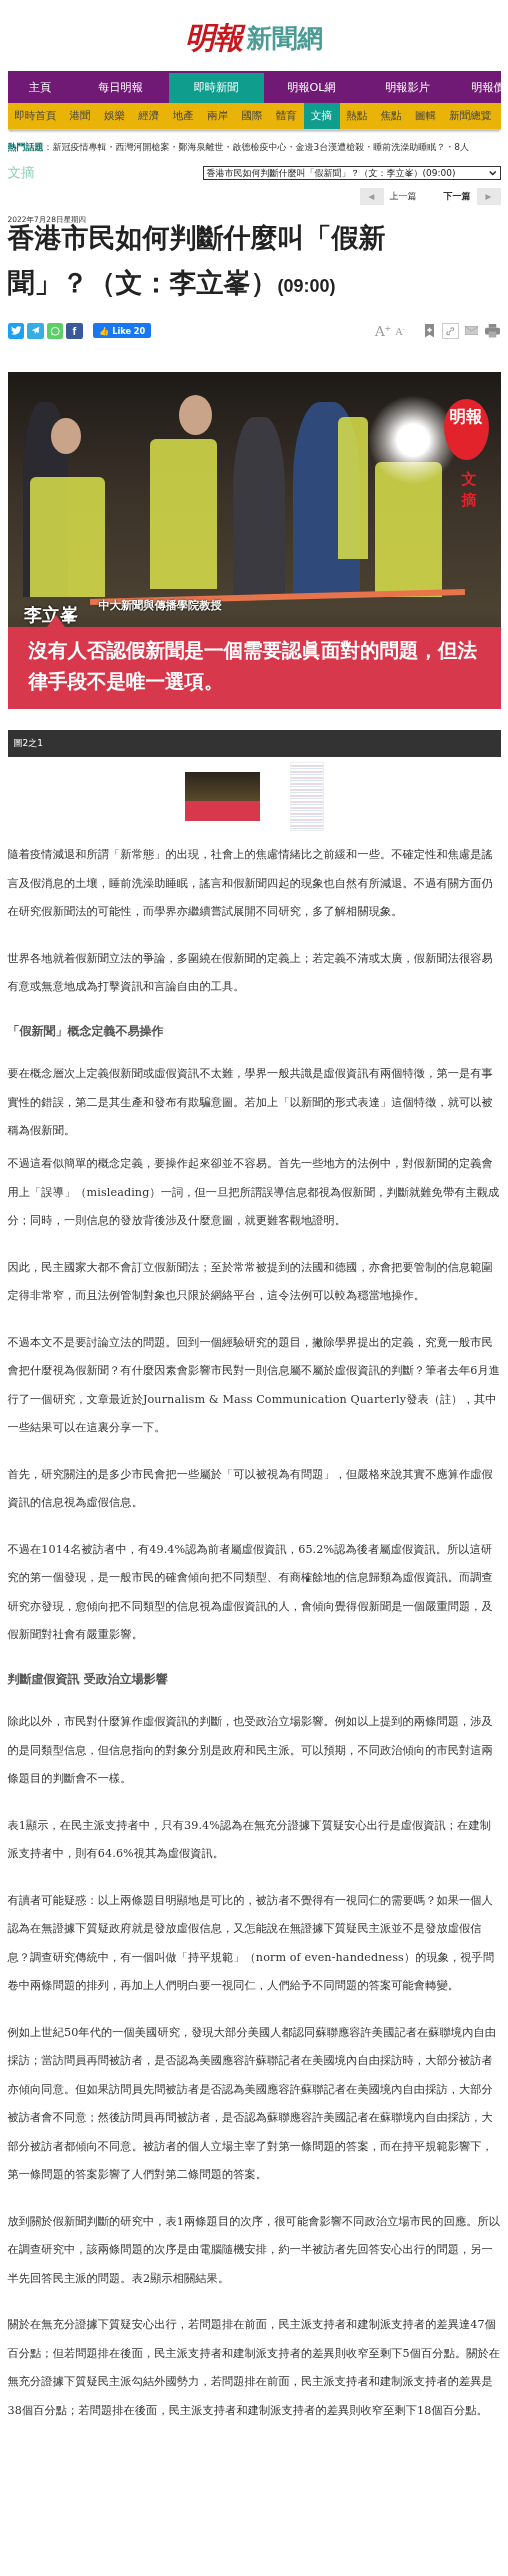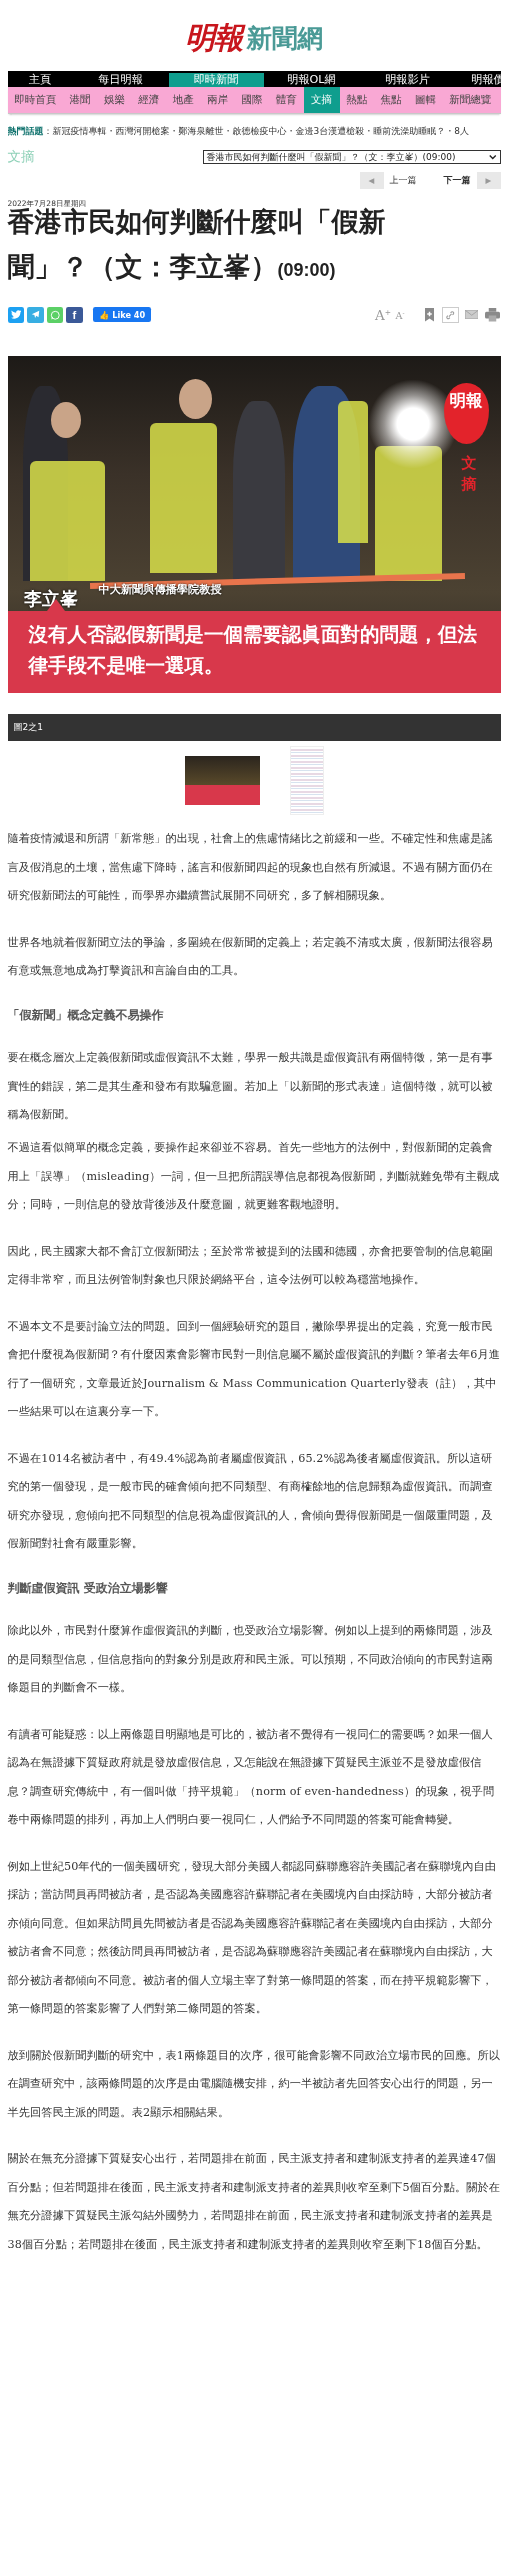--- a/index.html
+++ b/index.html
@@ -29,22 +29,22 @@
   }
   .logo .brand-teal {
     font-family: Liberation Sans, sans-serif;
     font-weight: bold;
     font-size: 25.5px;
     color: #4a9a96;
   }
   
   .main-nav {
     margin: 0 7.5px;
-    height: 16px;
-    background: #000000;
+    height: 32px;
+    background: #701a75;
     display: flex;
     align-items: stretch;
   }
   .main-nav .item {
     flex: 0 0 auto;
     width: 65px;
     display: flex; align-items: center; justify-content: center;
     color: #fff;
     font-size: 11.2px;
     cursor: pointer;
@@ -53,21 +53,21 @@
   .main-nav .item.w2 { width: 96px; }
   .main-nav .item.active {
     background: #0f9e8e;
     width: 95px;
     margin: 1.5px 0 0 0;
   }
   
   .sub-nav {
     margin: 0 7.5px;
     height: 27px;
-    background: #f9a8d4;
+    background: #eab308;
     display: flex;
     align-items: stretch;
     box-shadow: 0 2.2px 2.2px -0.7px #999;
     border-bottom: 0.7px solid #c8c8c8;
   }
   .sub-nav .item {
     display: flex; align-items: center; justify-content: center;
     padding: 0 6.7px;
     font-size: 10.5px;
     color: #444;
@@ -312,21 +312,21 @@
     </span>
     <span class="soc" style="background:#5bd066">
       <svg width="10.5" height="10.5" viewBox="0 0 24 24">
           <circle cx="12" cy="12" r="9" stroke="#fff" stroke-width="2.2" fill="none"></circle>
           <path d="M4 21 L6 16" stroke="#fff" stroke-width="2.2"></path>
         </svg>
     </span>
     <span class="soc" style="background:#3b5998;font-family:'Liberation Sans',sans-serif;font-size:11.2px">f</span>
     <span class="fb-like">
       <span>👍</span>
-      <span>Like 40</span>
+      <span>Like 20</span>
     </span>
   </div>
   <div class="tools">
     <span class="font-btn">A<sup style="font-size:7.5px">+</sup></span>
     <span class="font-btn small">A<sup style="font-size:6px">-</sup></span>
     <span class="tool">
       <svg width="9" height="13.5" viewBox="0 0 12 18">
           <path d="M0 0 H12 V18 L6 14 L0 18 Z" fill="#8a8a8a"></path>
           <path d="M6 5 V11 M3 8 H9" stroke="#fff" stroke-width="2"></path>
         </svg>
@@ -372,29 +372,31 @@
 </figure>
 
 <div class="caption-bar">圖2之1</div>
 
 <div class="thumbs">
   <div class="thumb1"></div>
   <div class="thumb2"></div>
 </div>
 
 <article class="article">
-  <p>隨着疫情減退和所謂「新常態」的出現，社會上的焦慮情緒比之前緩和一些。不確定性和焦慮是謠言及假消息的土壤，當焦慮下降時，謠言和假新聞四起的現象也自然有所減退。不過有關方面仍在研究假新聞法的可能性，而學界亦繼續嘗試展開不同研究，多了解相關現象。</p>
+  <p>隨着疫情減退和所謂「新常態」的出現，社會上的焦慮情緒比之前緩和一些。不確定性和焦慮是謠言及假消息的土壤，睡前洗澡助睡眠，謠言和假新聞四起的現象也自然有所減退。不過有關方面仍在研究假新聞法的可能性，而學界亦繼續嘗試展開不同研究，多了解相關現象。</p>
   <p>世界各地就着假新聞立法的爭論，多圍繞在假新聞的定義上；若定義不清或太廣，假新聞法很容易有意或無意地成為打擊資訊和言論自由的工具。</p>
   <h3>「假新聞」概念定義不易操作</h3>
   <p style="margin-bottom:4.5px">要在概念層次上定義假新聞或虛假資訊不太難，學界一般共識是虛假資訊有兩個特徵，第一是有事實性的錯誤，第二是其生產和發布有欺騙意圖。若加上「以新聞的形式表達」這個特徵，就可以被稱為假新聞。</p>
   <p>不過這看似簡單的概念定義，要操作起來卻並不容易。首先一些地方的法例中，對假新聞的定義會用上「誤導」（misleading）一詞，但一旦把所謂誤導信息都視為假新聞，判斷就難免帶有主觀成分；同時，一則信息的發放背後涉及什麼意圖，就更難客觀地證明。</p>
   <p>因此，民主國家大都不會訂立假新聞法；至於常常被提到的法國和德國，亦會把要管制的信息範圍定得非常窄，而且法例管制對象也只限於網絡平台，這令法例可以較為穩當地操作。</p>
   <p>不過本文不是要討論立法的問題。回到一個經驗研究的題目，撇除學界提出的定義，究竟一般市民會把什麼視為假新聞？有什麼因素會影響市民對一則信息屬不屬於虛假資訊的判斷？筆者去年6月進行了一個研究，文章最近於Journalism &amp; Mass Communication Quarterly發表（註），其中一些結果可以在這裏分享一下。</p>
+  <p>首先，研究關注的是多少市民會把一些屬於「可以被視為有問題」，但嚴格來說其實不應算作虛假資訊的信息視為虛假信息。</p>
   <p>不過在1014名被訪者中，有49.4%認為前者屬虛假資訊，65.2%認為後者屬虛假資訊。所以這研究的第一個發現，是一般市民的確會傾向把不同類型、有商榷餘地的信息歸類為虛假資訊。而調查研究亦發現，愈傾向把不同類型的信息視為虛假資訊的人，會傾向覺得假新聞是一個嚴重問題，及假新聞對社會有嚴重影響。</p>
   <h3>判斷虛假資訊 受政治立場影響</h3>
   <p>除此以外，市民對什麼算作虛假資訊的判斷，也受政治立場影響。例如以上提到的兩條問題，涉及的是同類型信息，但信息指向的對象分別是政府和民主派。可以預期，不同政治傾向的市民對這兩條題目的判斷會不一樣。</p>
+  <p>表1顯示，在民主派支持者中，只有39.4%認為在無充分證據下質疑安心出行是虛假資訊；在建制派支持者中，則有64.6%視其為虛假資訊。</p>
   <p>有讀者可能疑惑：以上兩條題目明顯地是可比的，被訪者不覺得有一視同仁的需要嗎？如果一個人認為在無證據下質疑政府就是發放虛假信息，又怎能說在無證據下質疑民主派並不是發放虛假信息？調查研究傳統中，有一個叫做「持平規範」（norm of even-handedness）的現象，視乎問卷中兩條問題的排列，再加上人們明白要一視同仁，人們給予不同問題的答案可能會轉變。</p>
   <p>例如上世紀50年代的一個美國研究，發現大部分美國人都認同蘇聯應容許美國記者在蘇聯境內自由採訪；當訪問員再問被訪者，是否認為美國應容許蘇聯記者在美國境內自由採訪時，大部分被訪者亦傾向同意。但如果訪問員先問被訪者是否認為美國應容許蘇聯記者在美國境內自由採訪，大部分被訪者會不同意；然後訪問員再問被訪者，是否認為蘇聯應容許美國記者在蘇聯境內自由採訪，大部分被訪者都傾向不同意。被訪者的個人立場主宰了對第一條問題的答案，而在持平規範影響下，第一條問題的答案影響了人們對第二條問題的答案。</p>
   <p>放到關於假新聞判斷的研究中，表1兩條題目的次序，很可能會影響不同政治立場市民的回應。所以在調查研究中，該兩條問題的次序是由電腦隨機安排，約一半被訪者先回答安心出行的問題，另一半先回答民主派的問題。表2顯示相關結果。</p>
   <p>關於在無充分證據下質疑安心出行，若問題排在前面，民主派支持者和建制派支持者的差異達47個百分點；但若問題排在後面，民主派支持者和建制派支持者的差異則收窄至剩下5個百分點。關於在無充分證據下質疑民主派勾結外國勢力，若問題排在前面，民主派支持者和建制派支持者的差異是38個百分點；若問題排在後面，民主派支持者和建制派支持者的差異則收窄至剩下18個百分點。</p>
 
 </article>
 
 
 </body></html>

